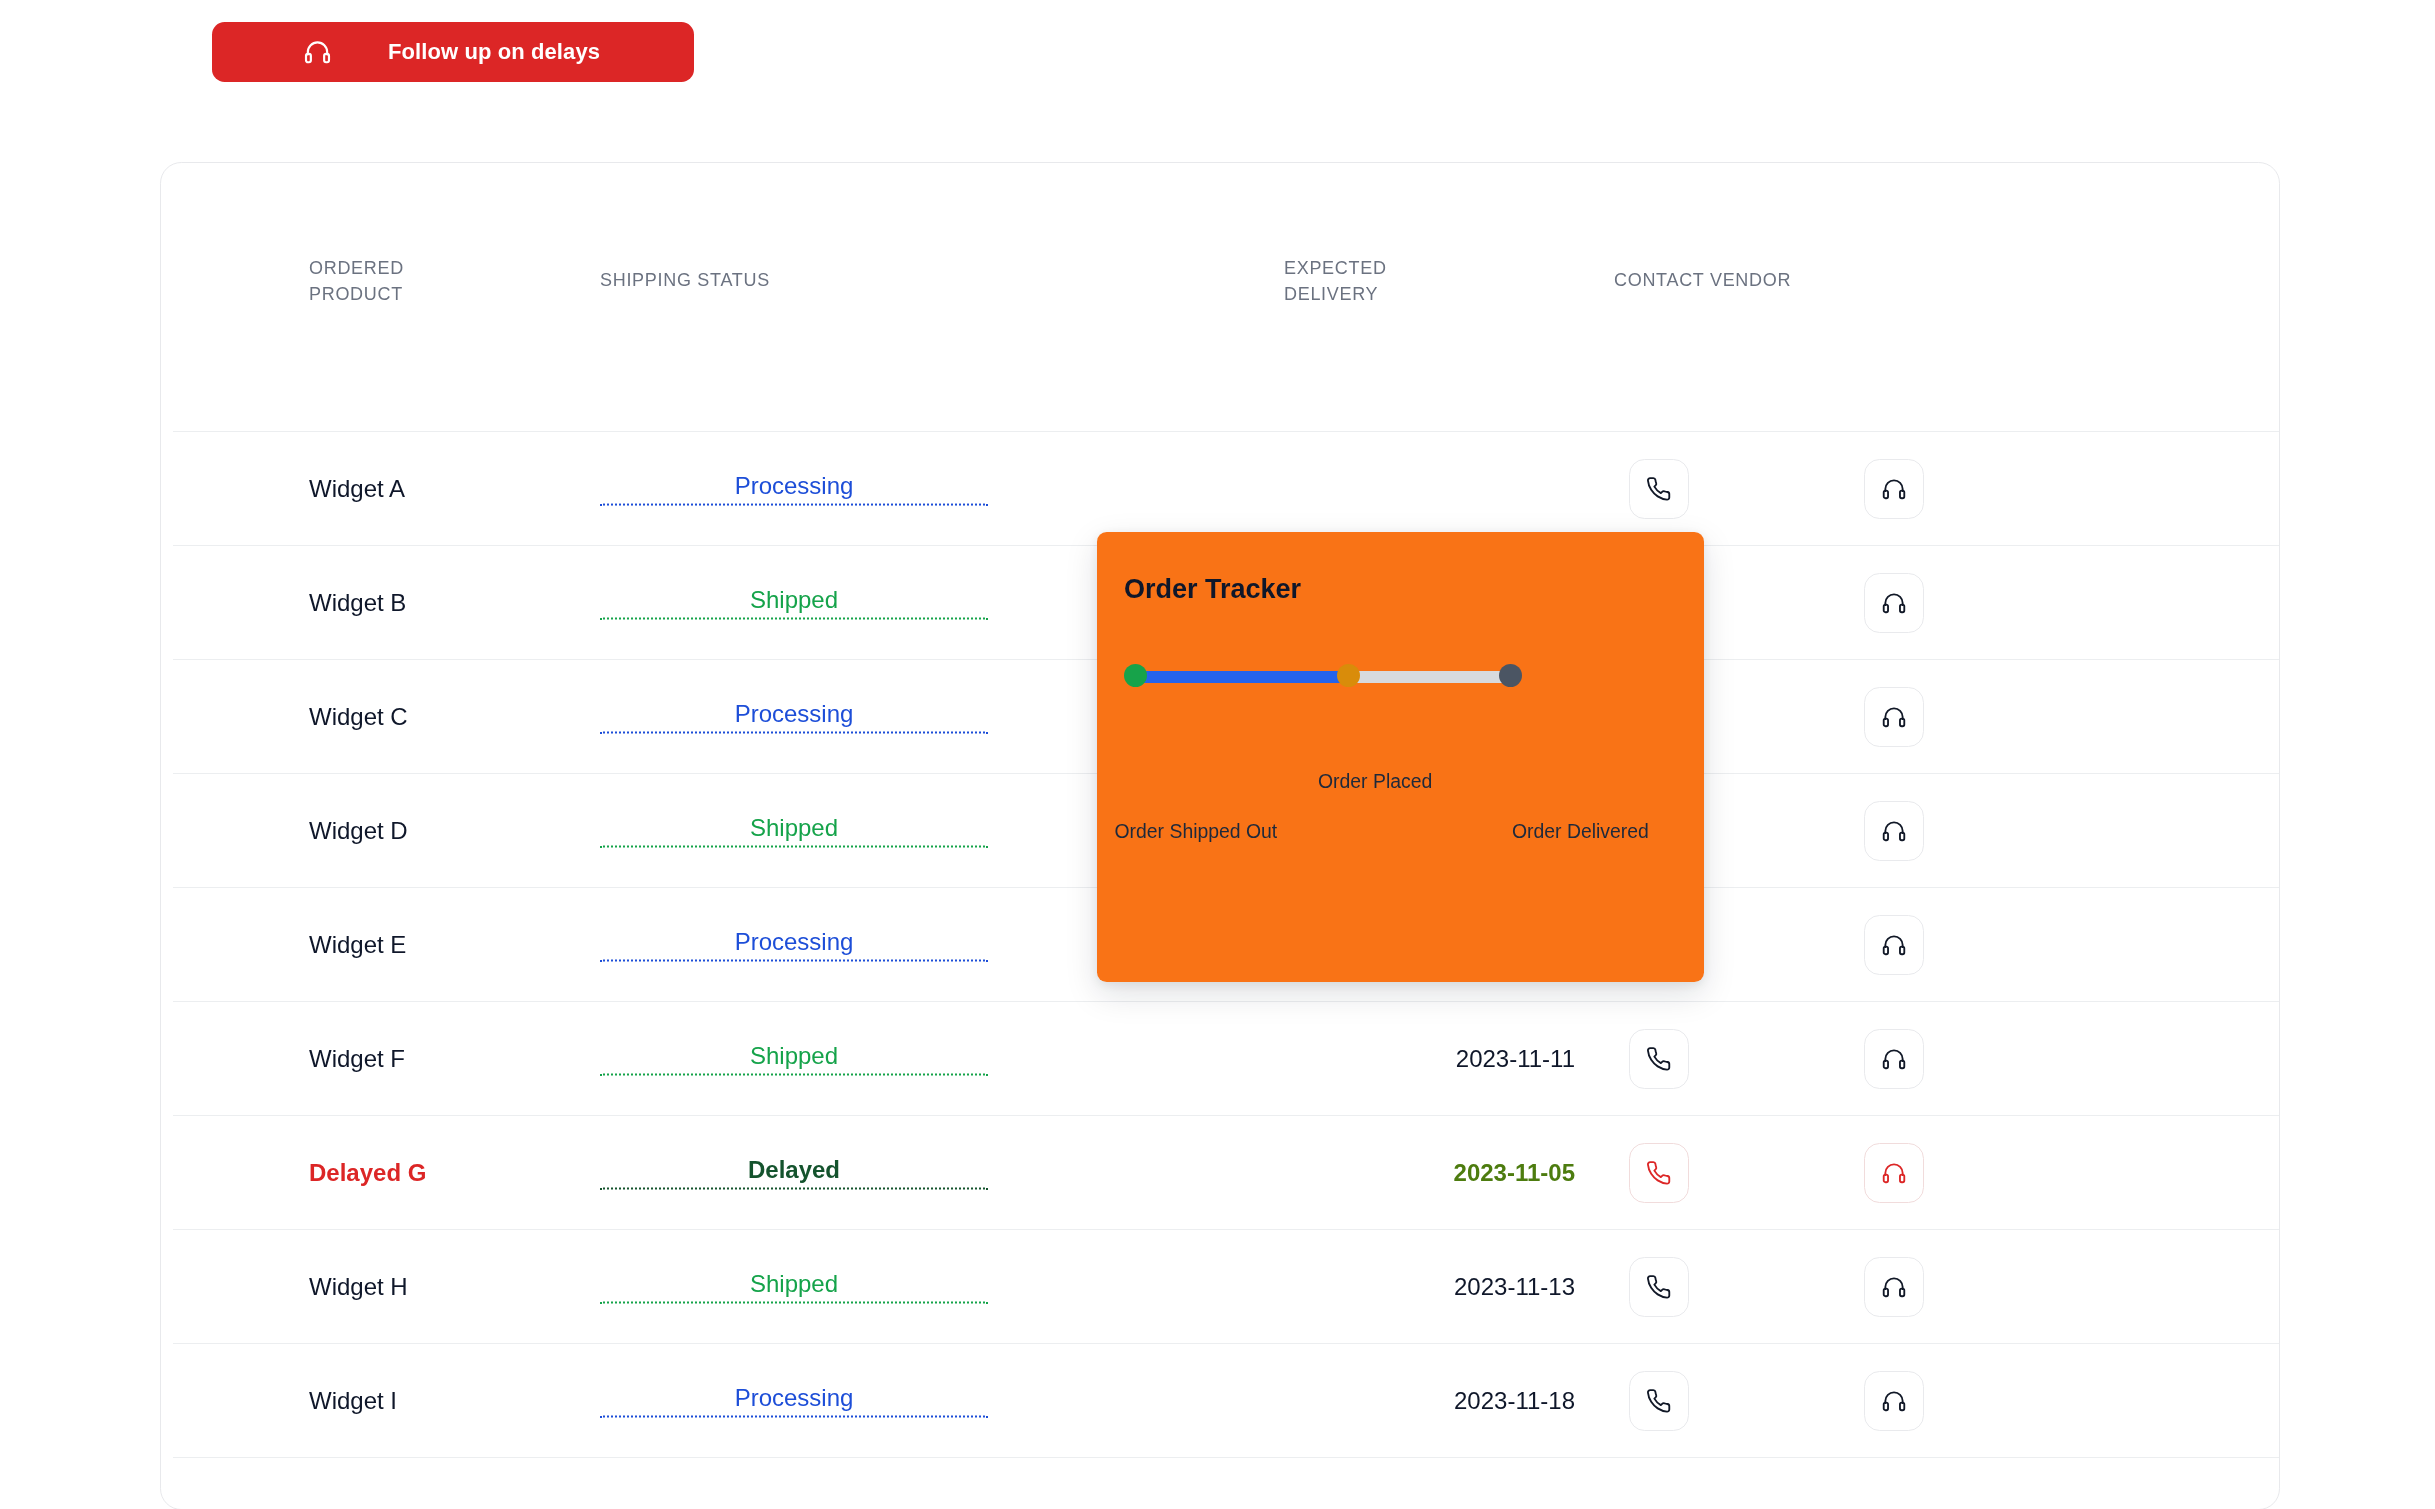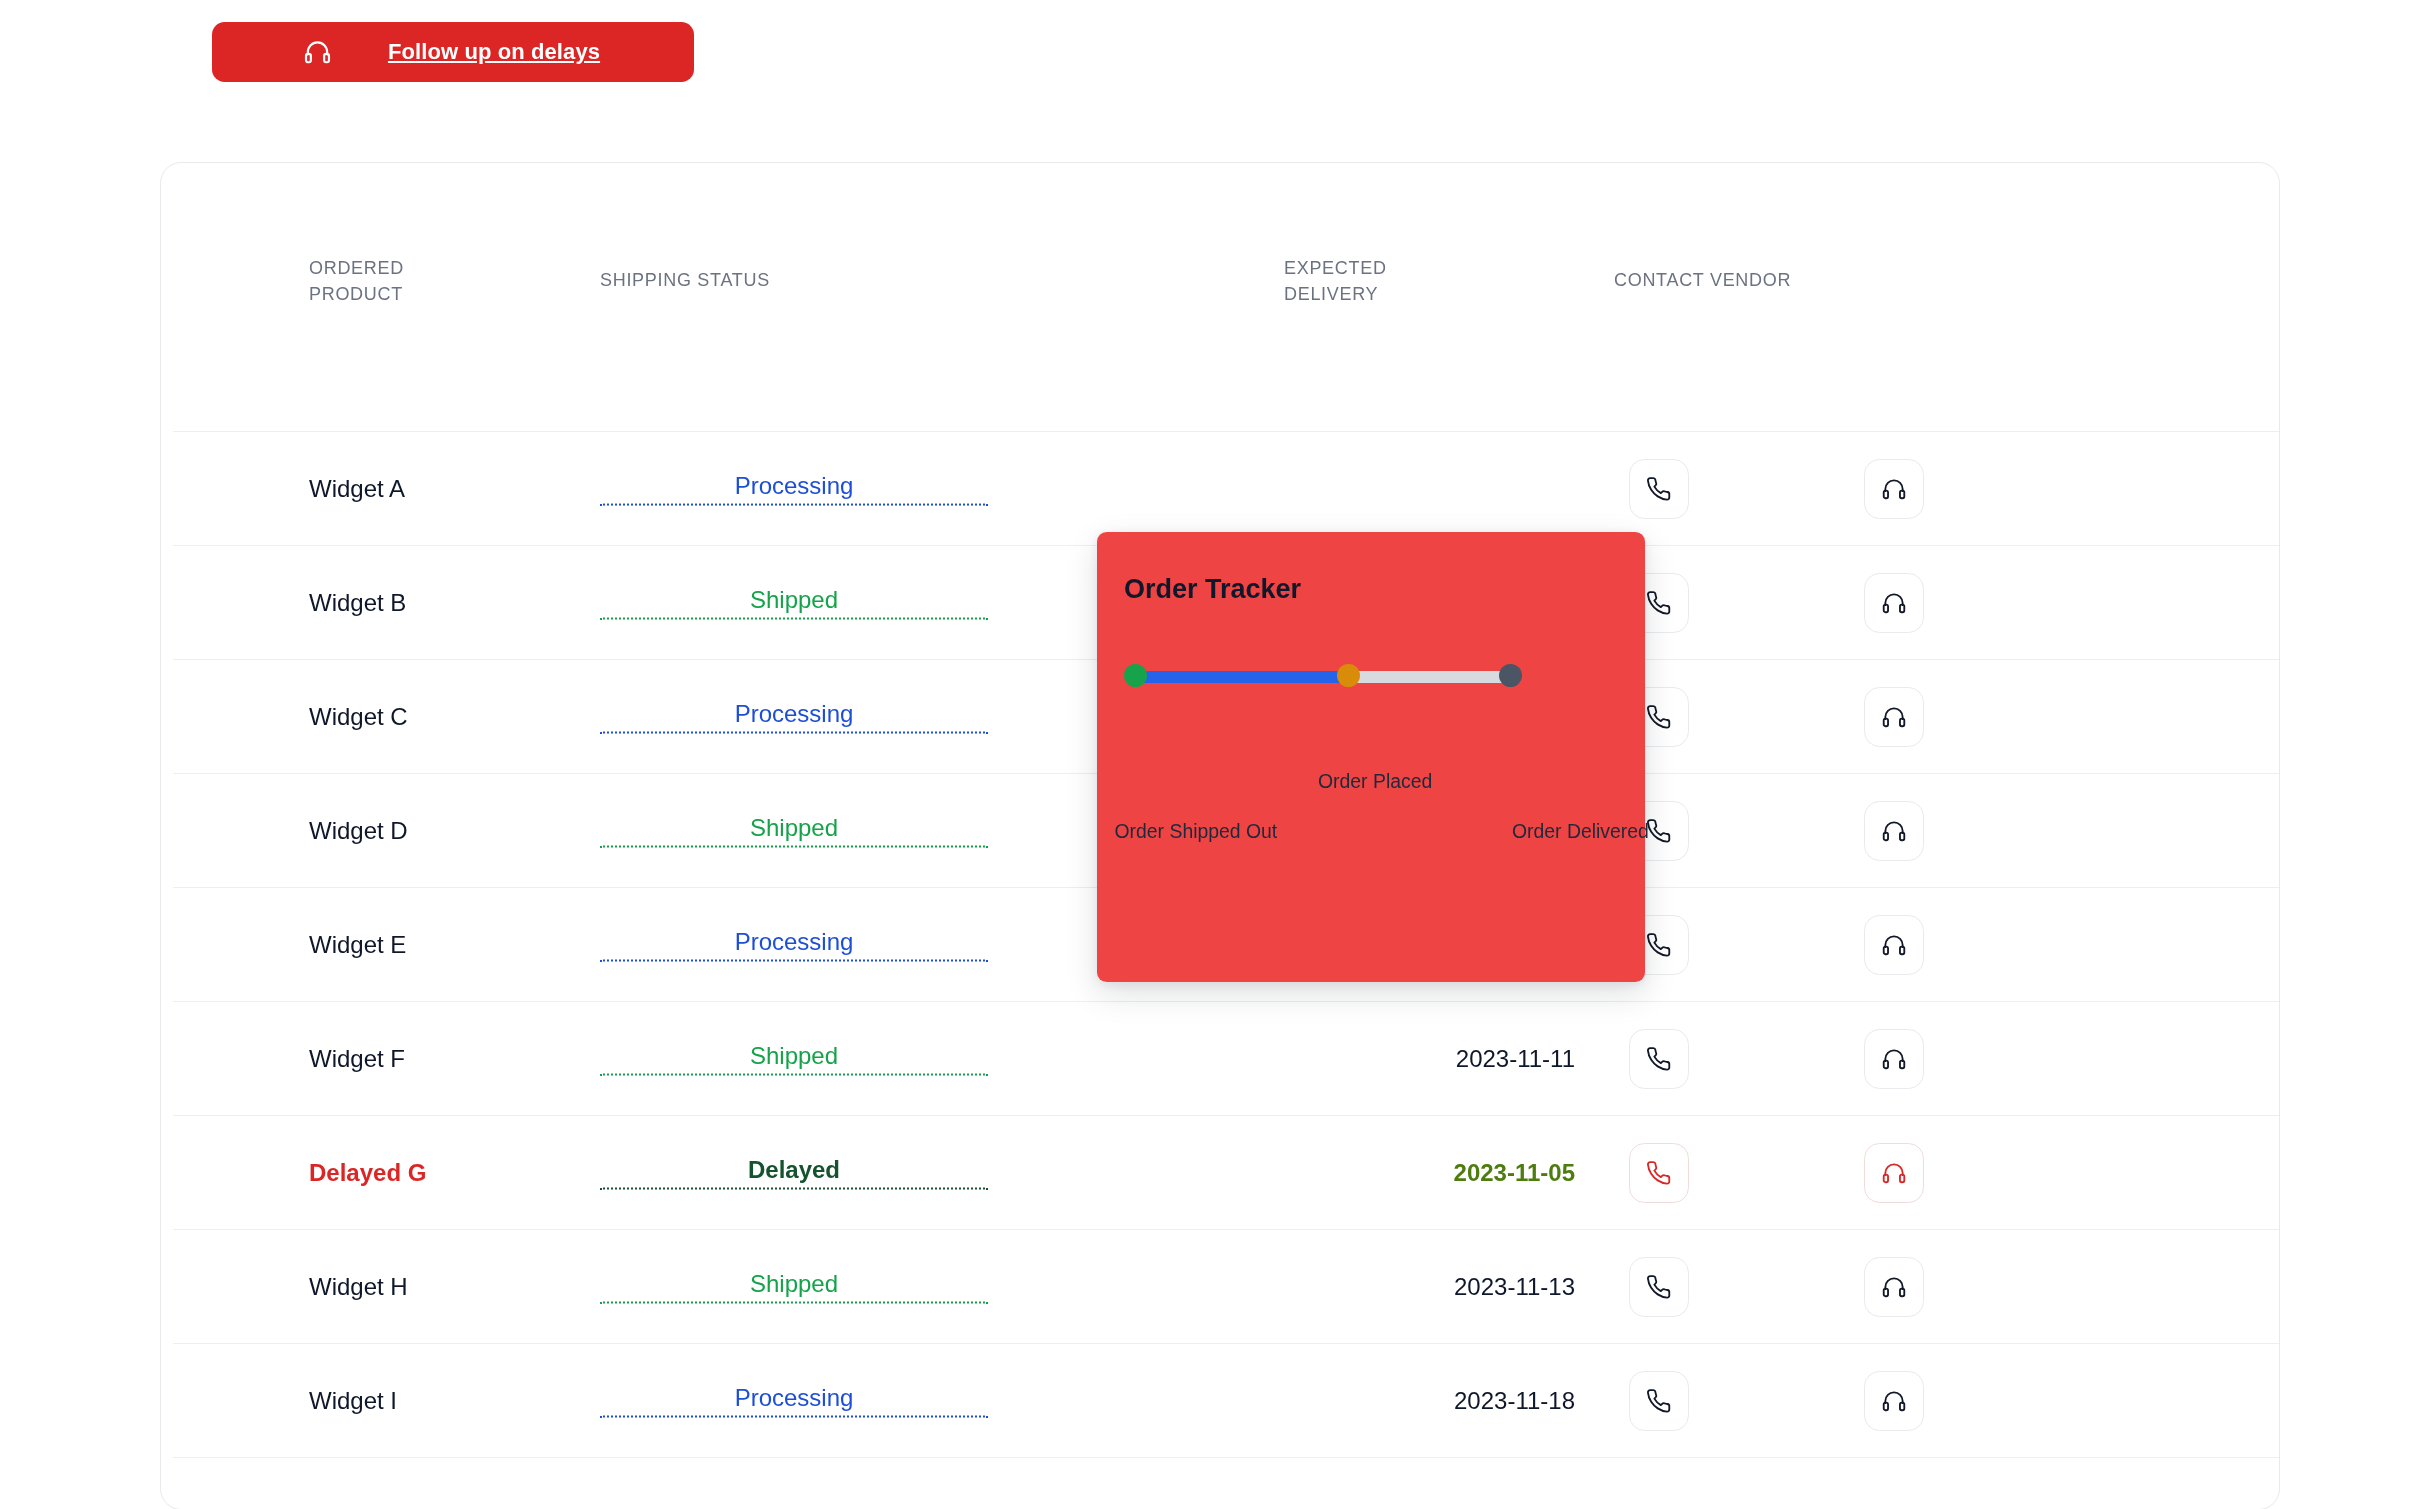--- a/index.html
+++ b/index.html
@@ -50,21 +50,20 @@
     left: 0;
     right: 0;
     top: 50%;
     transform: translateY(-50%);
     text-align: center;
     padding-left: 82px;
     color: #ffffff;
     font-size: 22px;
     font-weight: 600;
     letter-spacing: 0.1px;
-    text-decoration: underline;
   }
 
   
   .table-card {
     position: absolute;
     left: 160px;
     top: 162px;
     width: 2120px;
     height: 1348px;
     background: #ffffff;
@@ -171,23 +170,23 @@
   
   .row-alert .cell-product { color: #dc2626; font-weight: 700; }
   .row-alert .cell-date    { color: #4d7c0f; font-weight: 700; }
   .row-alert .icon-btn     { color: #dc2626; border-color: #f1dcdc; }
 
   
   .tracker-popup {
     position: absolute;
     left: 1097px;
     top: 532px;
-    width: 548px;
+    width: 607px;
     height: 450px;
-    background: #ef4444;
+    background: #f97316;
     border-radius: 9.7px;
     box-shadow: 0 11.6px 33px rgba(15, 23, 42, 0.13),
                 0 2.9px 9.7px rgba(15, 23, 42, 0.07);
     z-index: 40;
   }
   .tracker-title {
     position: absolute;
     left: 27px;
     top: 42px;
     font-size: 27px;

